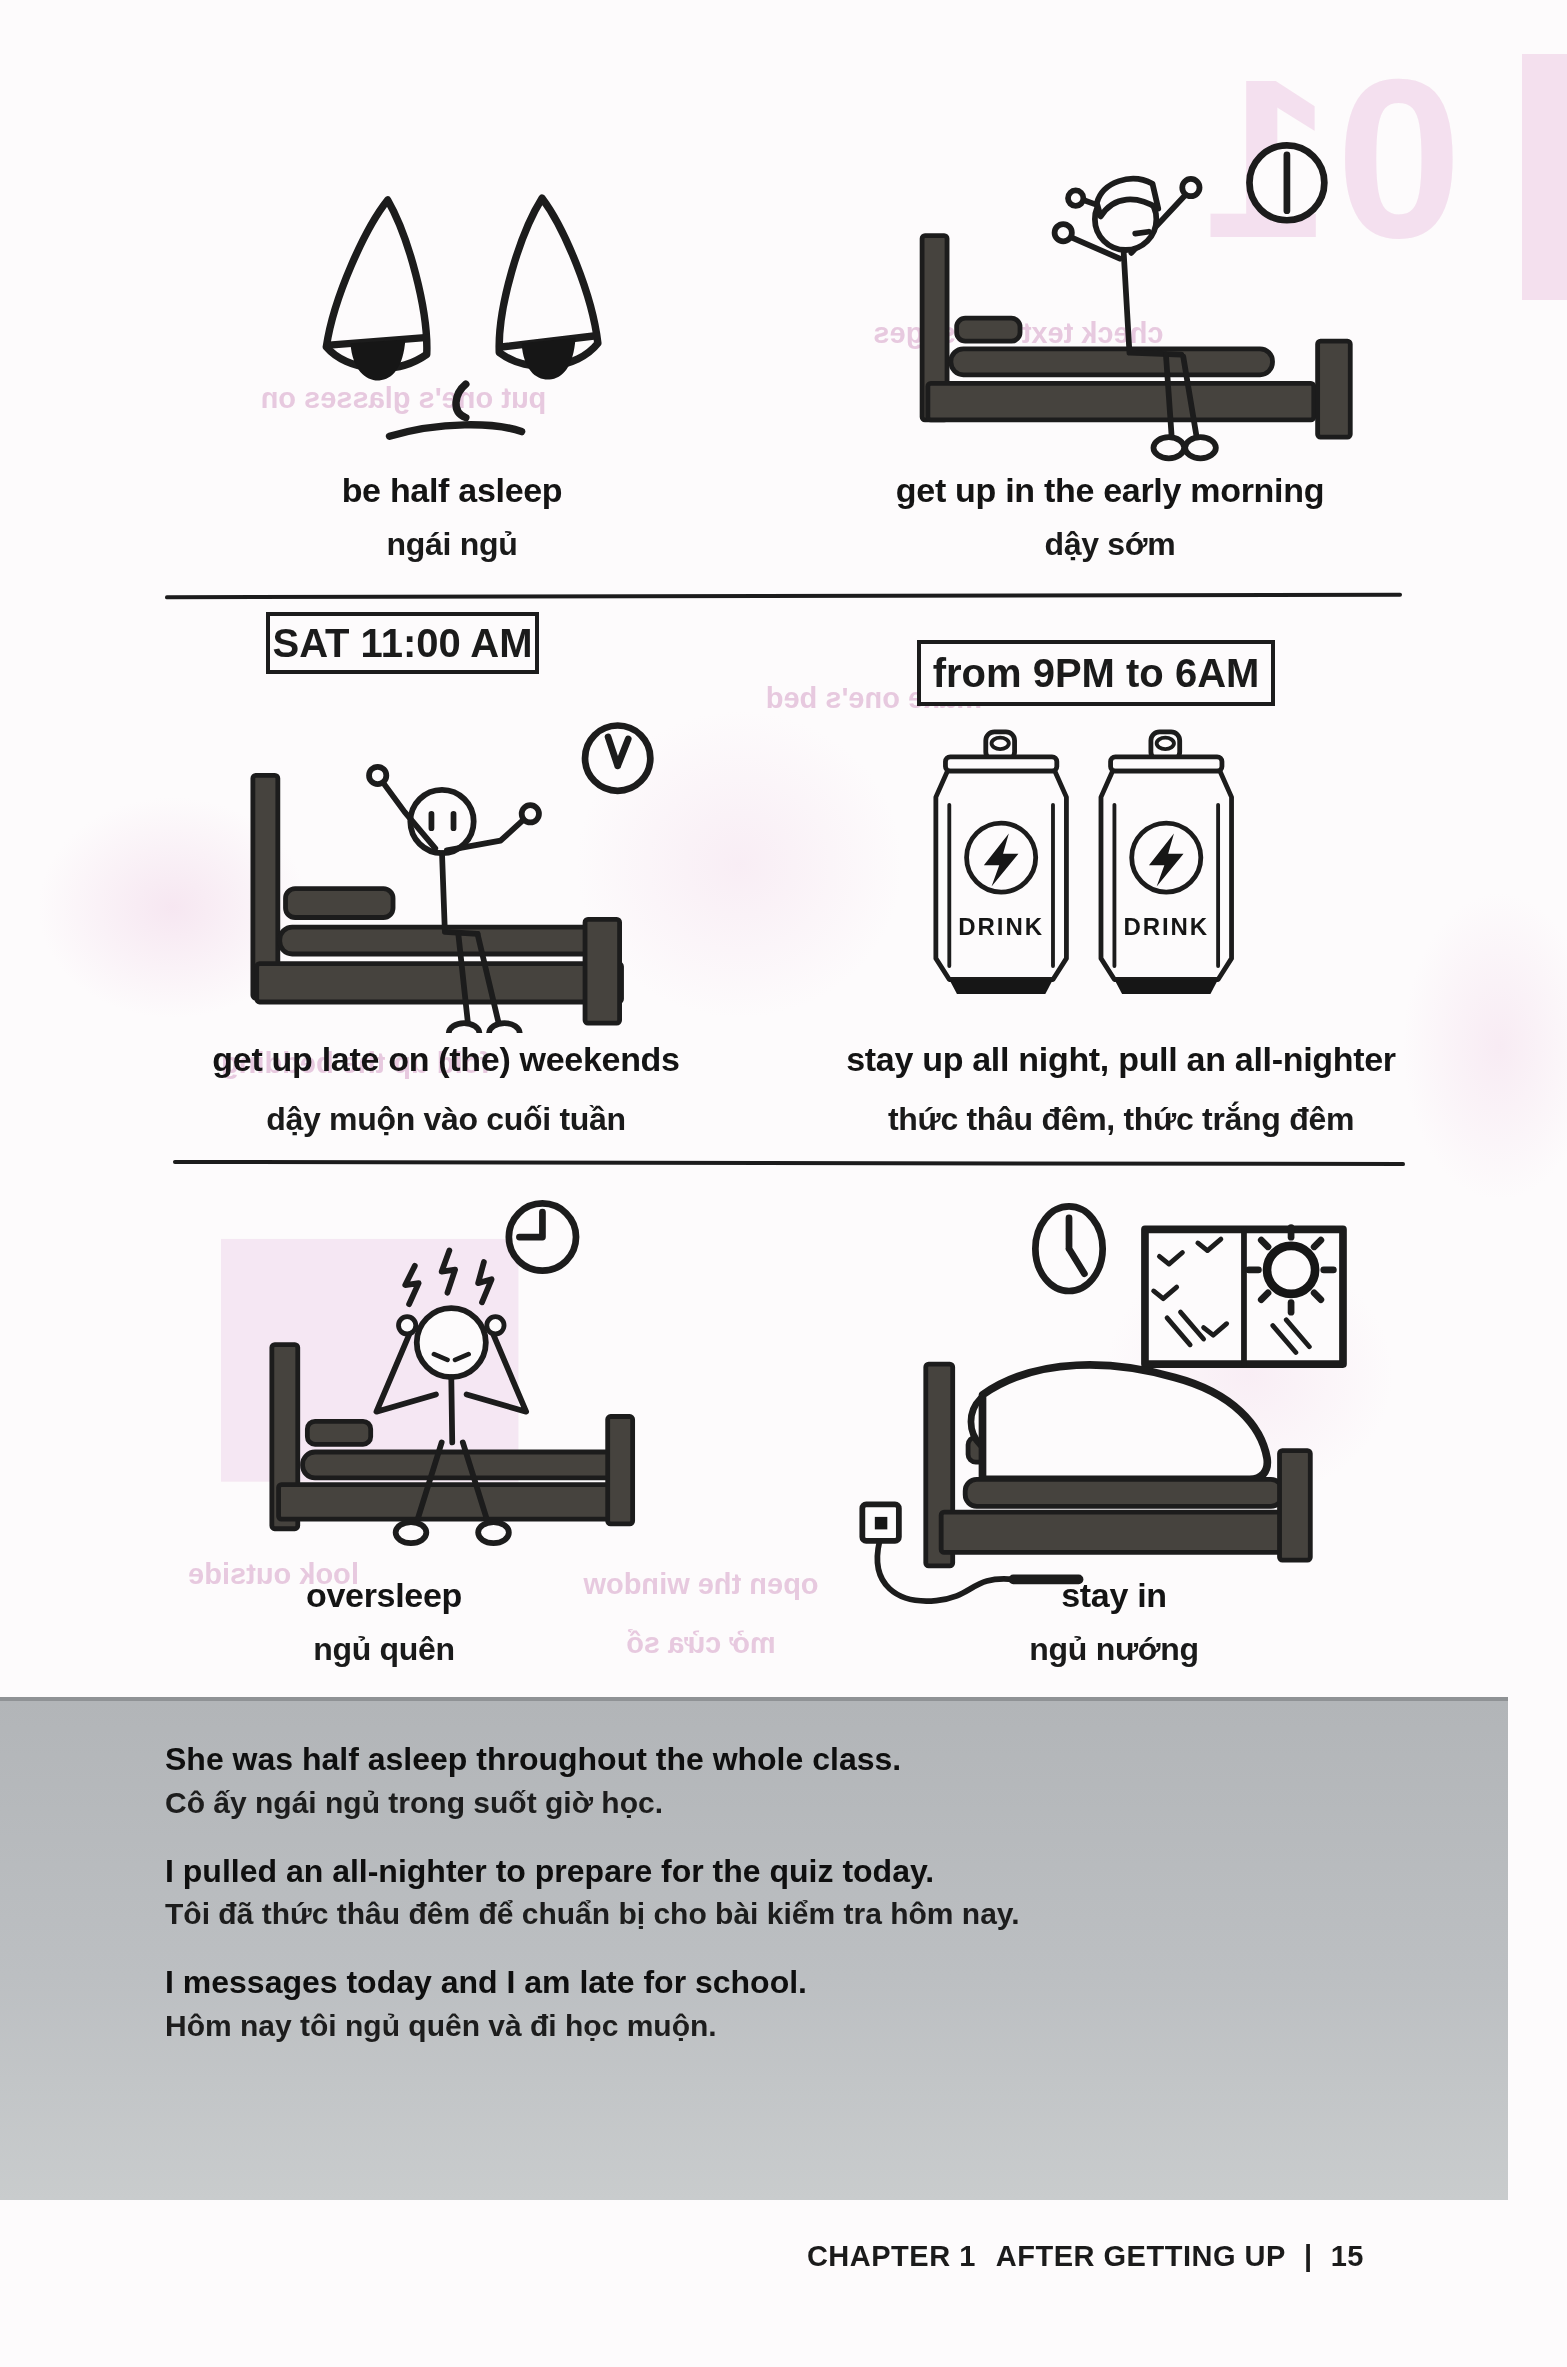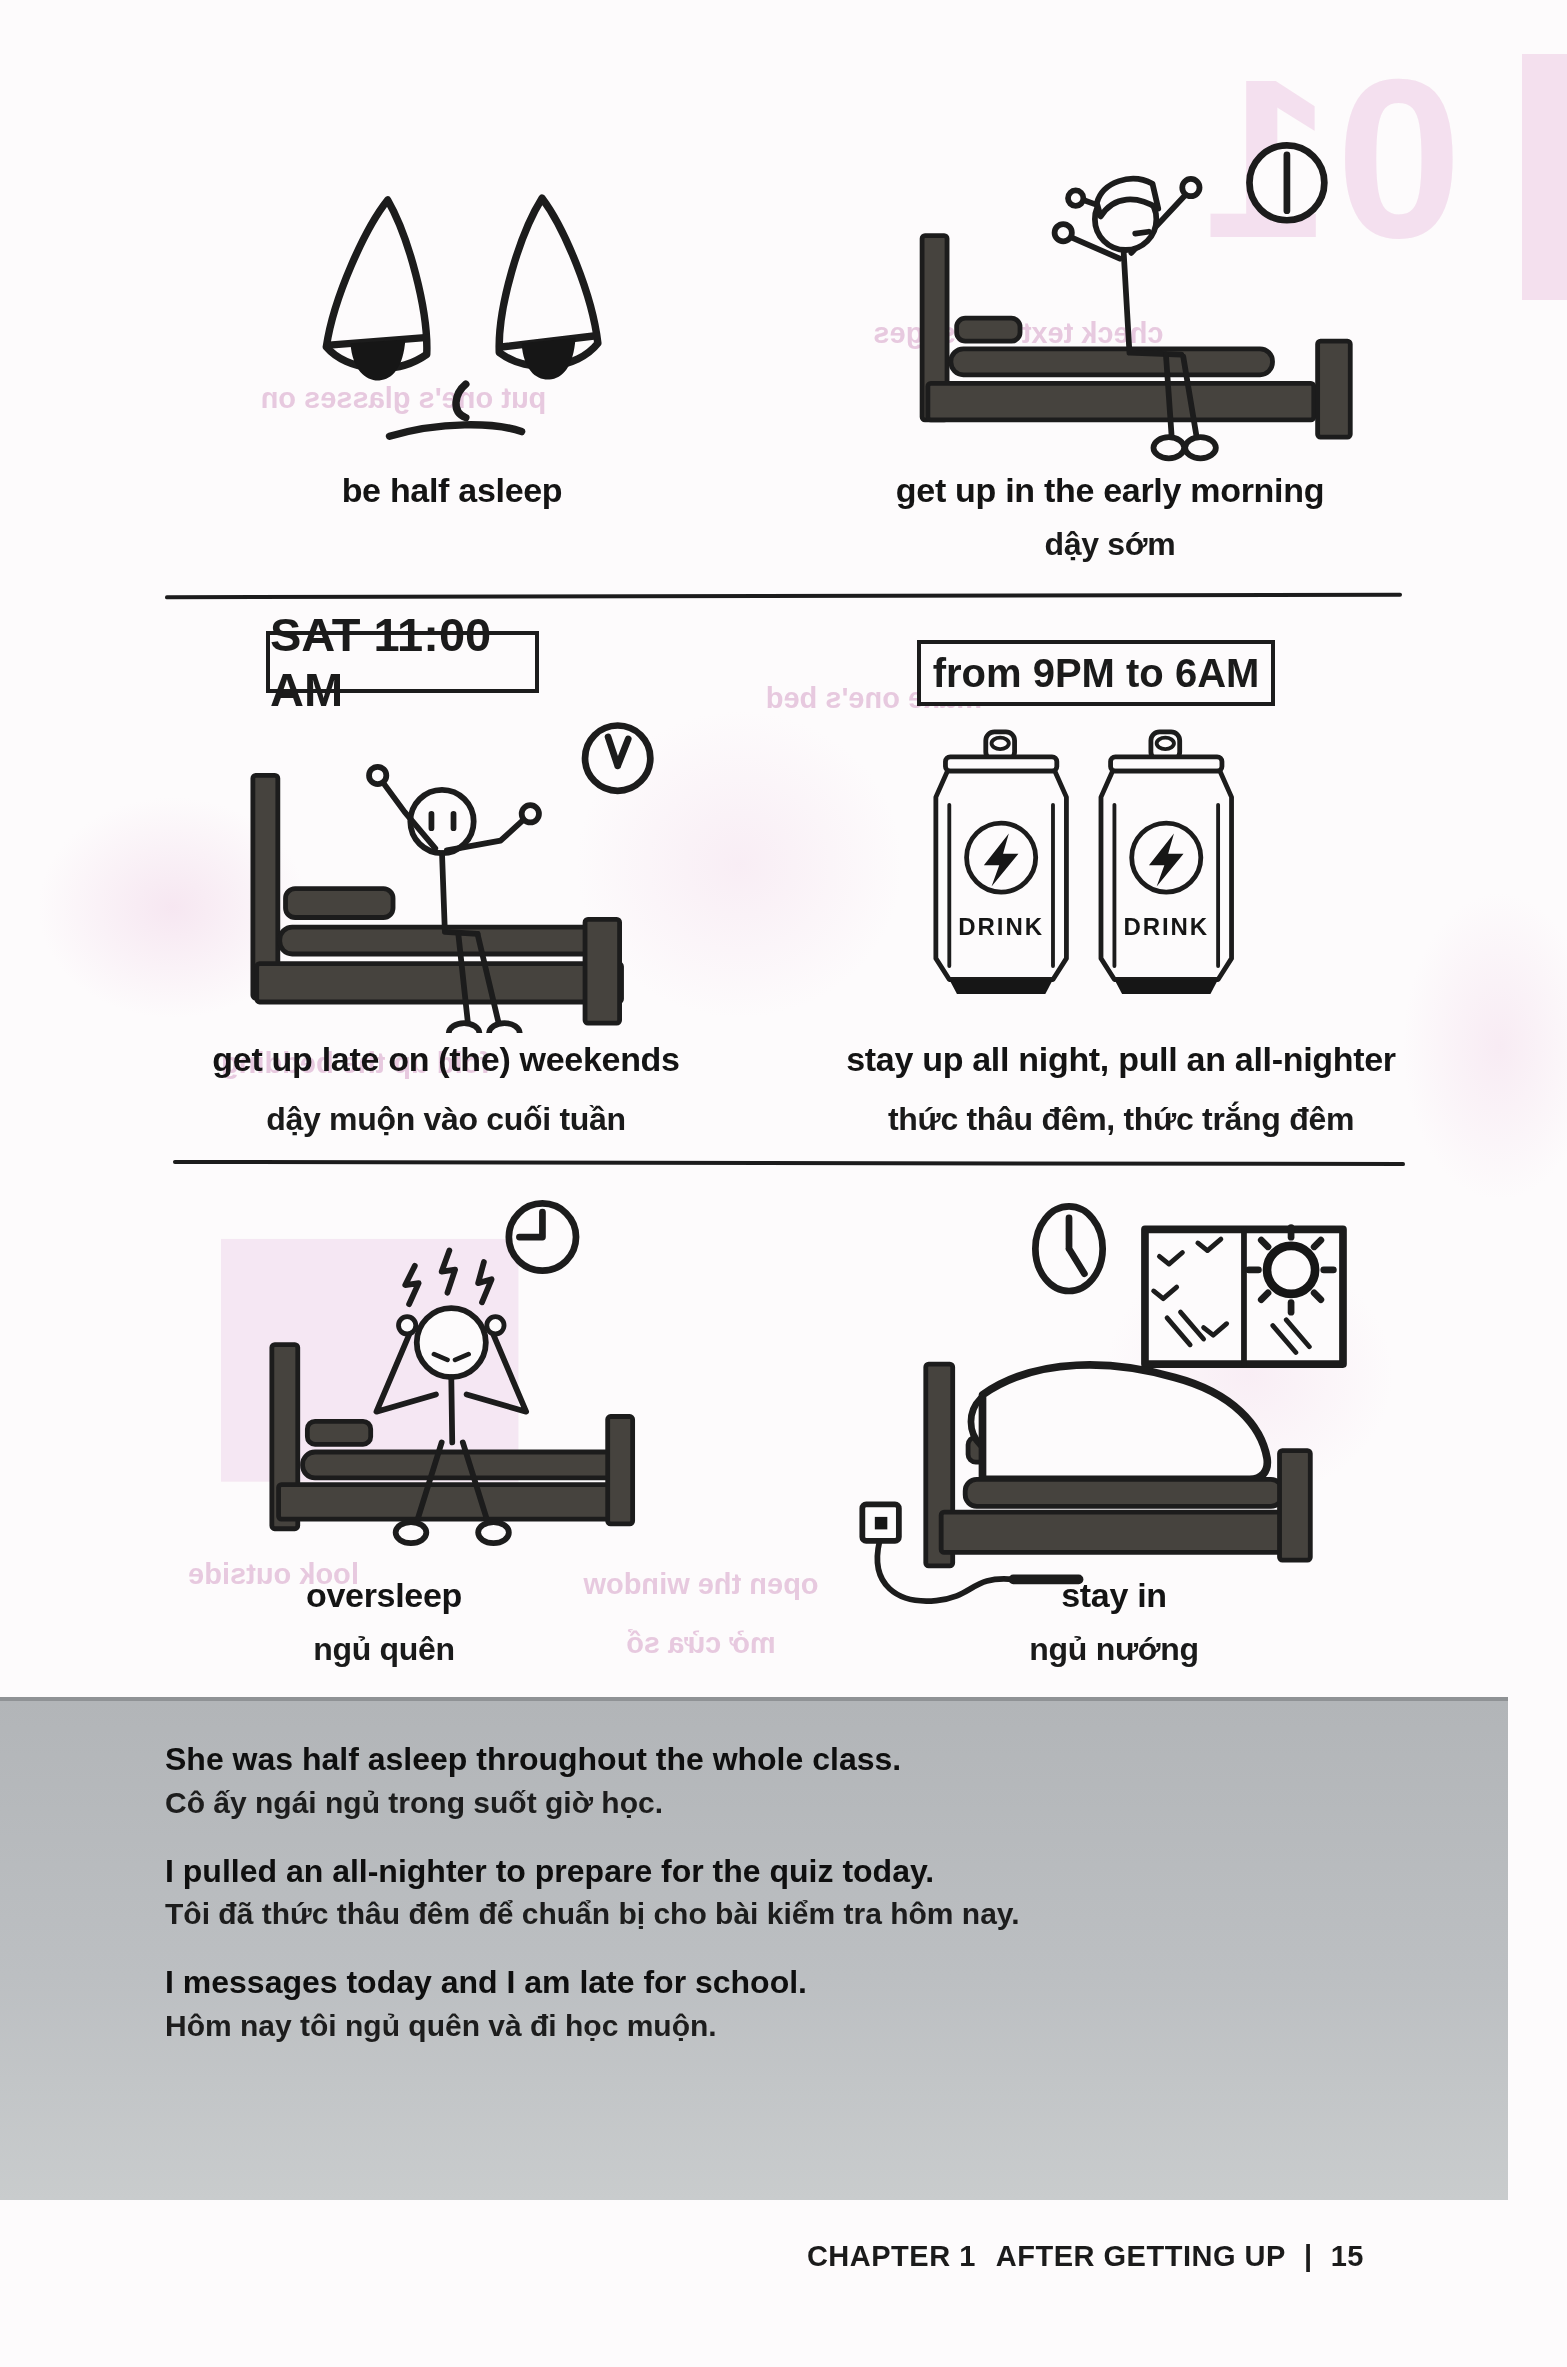--- a/index.html
+++ b/index.html
@@ -48,21 +48,21 @@
   .c3en{left:821px; top:1040px; width:600px;}
   .c3vi{left:821px; top:1101px; width:600px;}
   .c4en{left:115px; top:1576px; width:538px;}
   .c4vi{left:115px; top:1631px; width:538px;}
   .c5en{left:826px; top:1576px; width:576px;}
   .c5vi{left:826px; top:1631px; width:576px;}
   
   .timebox{position:absolute; border:4.8px solid #1c1c1c; background:#fdfbfc;
            display:flex; align-items:center; justify-content:center;
            font-weight:700; letter-spacing:0;}
-  .tb2{left:266px; top:631px; width:265px; height:54px; font-size:47px;}
+  .tb2{left:266px; top:612px; width:265px; height:54px; font-size:40px;}
   .tb3{left:917px; top:640px; width:350px; height:58px; font-size:40px;}
   
   .examples{position:absolute; left:0; top:1697px; width:1508px; height:503px;
             background:linear-gradient(180deg,#b2b5b8 0%,#bcbfc2 55%,#c9cccd 100%);
             border-top:4.8px solid #8f9295; box-sizing:border-box;
             padding:40px 38px 0 165px;}
   .examples p{margin:0;}
   .ex-en{font-size:32px; font-weight:700; color:#0f0f0f; margin-bottom:7.7px !important;}
   .ex-vi{font-size:30px; font-weight:600; color:#1d1d1d; margin-bottom:33px !important;}
   
@@ -107,20 +107,21 @@
     </g>
     <g>
       <path class="wht" stroke-width="8" d="M262,12 C286,44 316,116 322,168 C300,196 248,202 216,178 C214,130 238,50 262,12 Z"></path>
       <path class="ink" stroke-width="8" d="M218,172 L320,160"></path>
       <path class="blk" d="M240,168 C242,197 256,208 270,207 C284,206 296,193 298,162 Z"></path>
     </g>
     <path class="ink" stroke-width="8" d="M180,212 C168,222 164,242 180,248"></path>
     <path class="ink" stroke-width="8" d="M98,268 C152,252 212,253 240,263"></path>
   </svg>
   <div class="cap en c0en">be half asleep</div>
+  <div class="cap vi c0vi">ngái ngủ</div>
 
   <svg class="illus" style="left:893px; top:130px;" width="519" height="336" viewBox="0 0 540 350">
     <g>
       <circle class="wht" stroke-width="7" cx="410" cy="55" r="39"></circle>
       <path class="ink" stroke-width="7" d="M410,26 L410,84"></path>
     </g>
     <g>
       <rect class="bed" x="30" y="110" width="26" height="192" rx="3"></rect>
       <rect class="bed" x="66" y="196" width="66" height="24" rx="9"></rect>
       <rect class="bed" x="60" y="228" width="335" height="27" rx="13"></rect>

